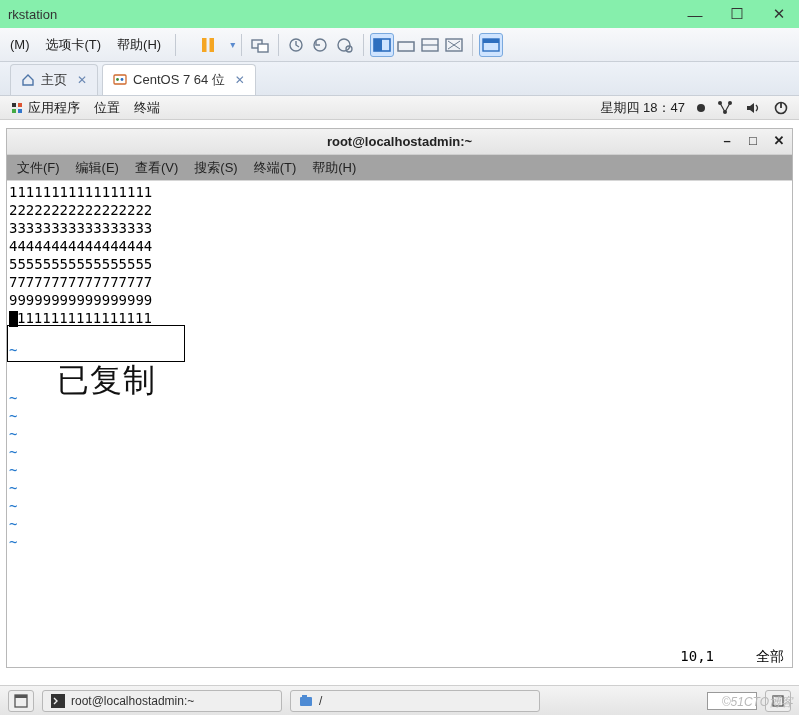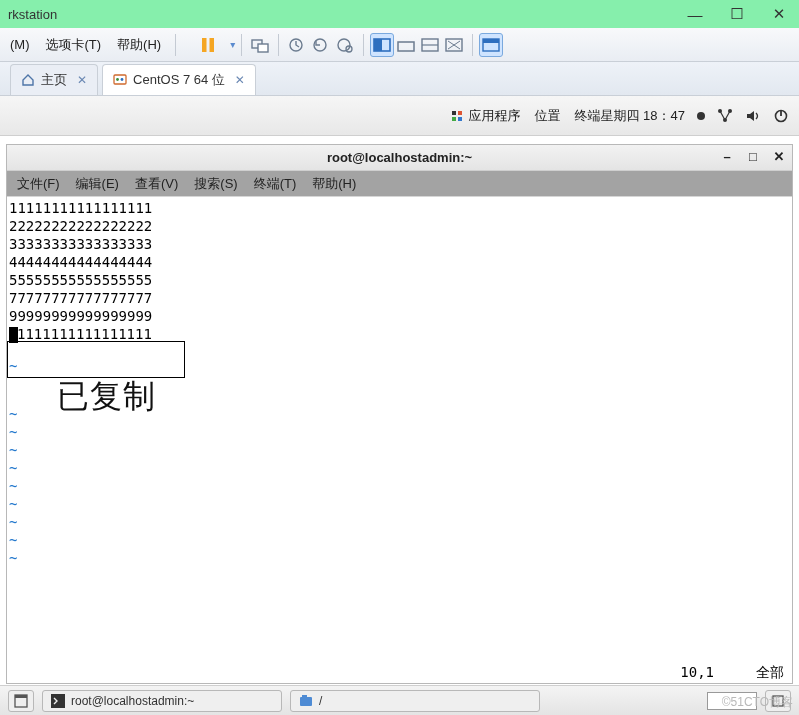--- a/index.html
+++ b/index.html
@@ -23,21 +23,21 @@
   .dropdown-arrow { color: #5b8bcf; font-size: 10px; margin-left: 2px; }
 
   
   .tabs-row { height: 34px; display: flex; align-items: flex-end; padding-left: 10px; background: linear-gradient(#eef2f8,#e2e8f0); border-bottom: 1px solid #c9cfd7; gap: 4px; }
   .tab { display: flex; align-items: center; gap: 6px; padding: 6px 10px; background: #eaeef5; border: 1px solid #c9cfd7; border-bottom: none; border-radius: 4px 4px 0 0; color: #333; }
   .tab.active { background: #ffffff; }
   .tab .close { color: #6a88b3; font-size: 12px; margin-left: 4px; }
   .tab .ico { width: 14px; height: 14px; display: inline-flex; align-items: center; justify-content: center; }
 
   
-  .gnome-bar { height: 40px; display: flex; align-items: center; justify-content: flex-end; padding: 0 10px; background: linear-gradient(#f6f6f6,#e8e8e8); border-bottom: 1px solid #cfcfcf; }
+  .gnome-bar { height: 24px; display: flex; align-items: center; justify-content: space-between; padding: 0 10px; background: linear-gradient(#f6f6f6,#e8e8e8); border-bottom: 1px solid #cfcfcf; }
   .gnome-left { display: flex; align-items: center; gap: 14px; }
   .gnome-left .g-btn { color: #222; display:flex; align-items:center; gap:4px; }
   .gnome-right { display: flex; align-items: center; gap: 12px; color: #222; }
   .dot { width: 8px; height: 8px; border-radius: 50%; background: #333; display:inline-block; }
   .tray-icon { width:16px; height:16px; color:#333; }
 
   
   .term-wrap { margin: 8px 6px 0 6px; border: 1px solid #b8b8b8; background: #f6f6f6; height: 540px; display:flex; flex-direction:column; }
   .term-titlebar { height: 26px; display: flex; align-items: center; justify-content: center; position: relative; background: linear-gradient(#f2f2f2,#e4e4e4); border-bottom: 1px solid #cfcfcf; font-weight: bold; color: #222; }
   .term-win-controls { position: absolute; right: 6px; top: 4px; display: flex; gap: 12px; }
@@ -51,21 +51,21 @@
   .tilde { color: #2277cc; }
   .annotation { font-size: 32px; color: #111; margin-left: 48px; margin-top: 12px; letter-spacing:1px; }
   .status-bottom { position:absolute; bottom:2px; right:8px; left:8px; display:flex; justify-content:flex-end; gap:42px; font-family: monospace; font-size:14px; color:#000; }
 
   
   .taskbar { position:absolute; bottom:0; left:0; right:0; height:30px; background: linear-gradient(#f4f4f4,#e4e4e4); border-top:1px solid #cfcfcf; display:flex; align-items:center; padding:0 8px; gap:8px; }
   .task-btn { height:22px; border:1px solid #b8b8b8; background:#efefef; border-radius:3px; display:flex; align-items:center; padding:0 8px; gap:6px; color:#333; font-size:12px; }
   .task-btn.file { min-width:250px; justify-content:flex-start; }
   .spacer-flex { flex:1; }
   .small-box { width:50px; height:18px; border:1px solid #999; background:#fff; }
-  .watermark { position:absolute; right:6px; bottom:4px; color:#b9b9b9; font-size:12px; pointer-events:none; }
+  .watermark { position:absolute; right:6px; bottom:4px; color:#b9b9b9; font-size:12px; font-style:italic; pointer-events:none; }
 </style>
 </head>
 <body>
 
 <div class="window">
 
   <div class="title-row">
     <div class="title-text">rkstation</div>
     <div class="win-controls">
       <div class="wc">—</div>

